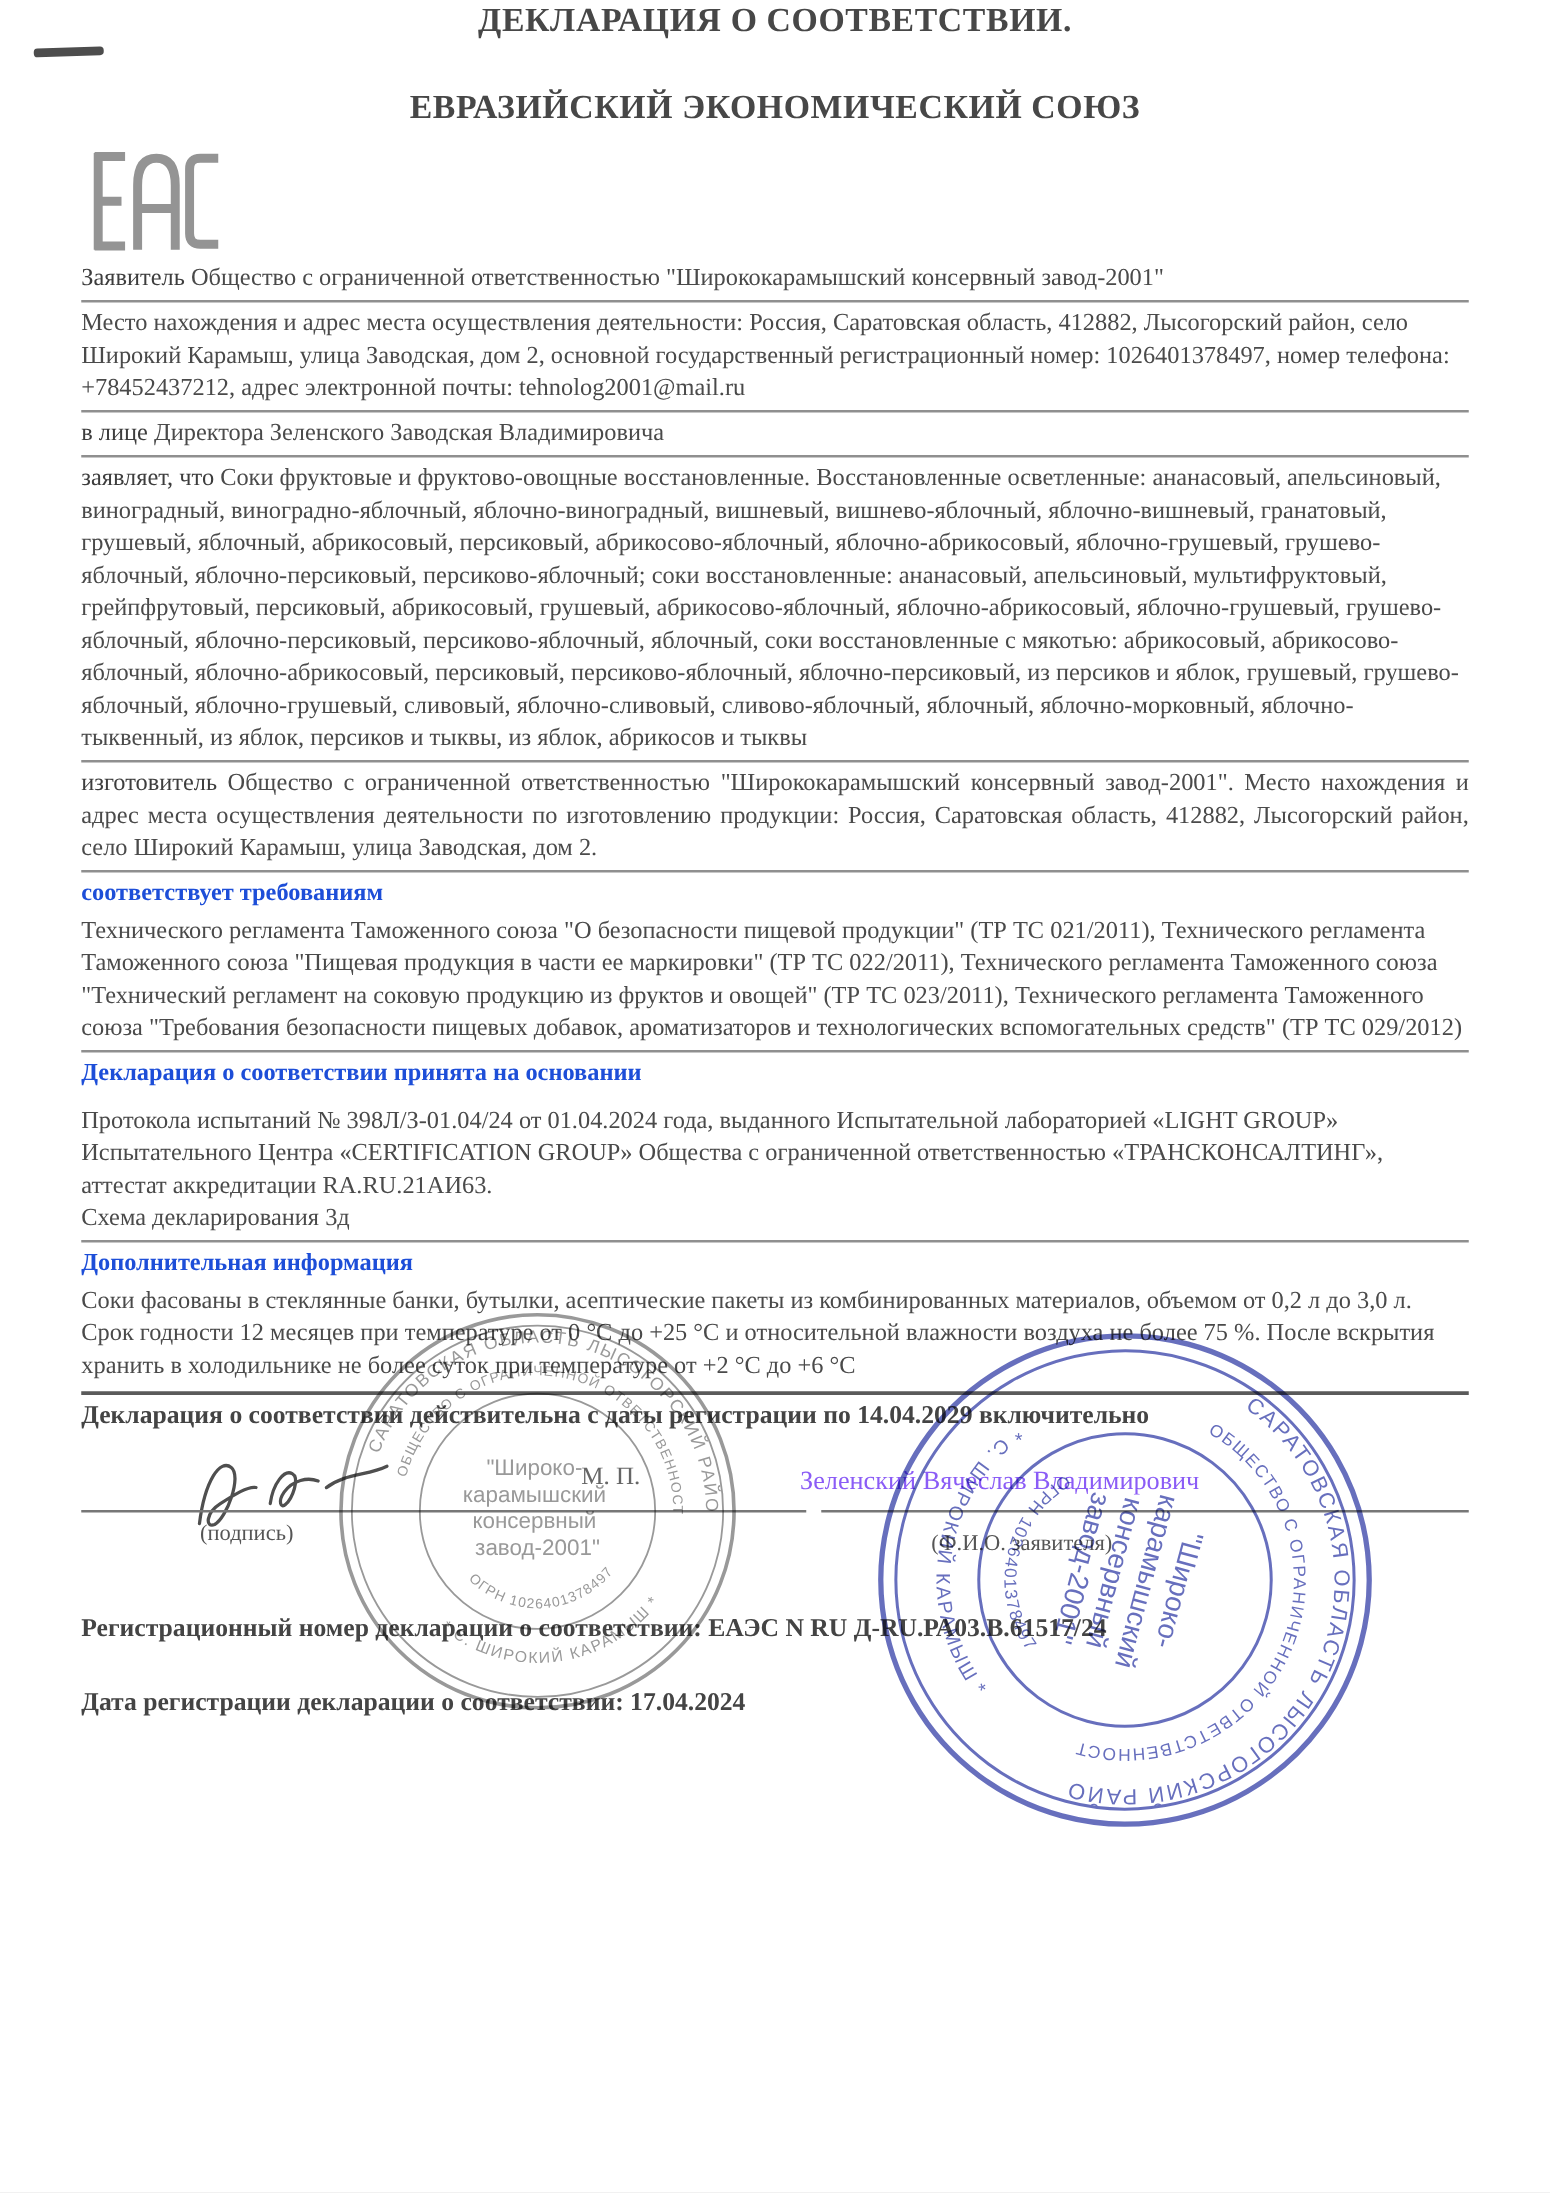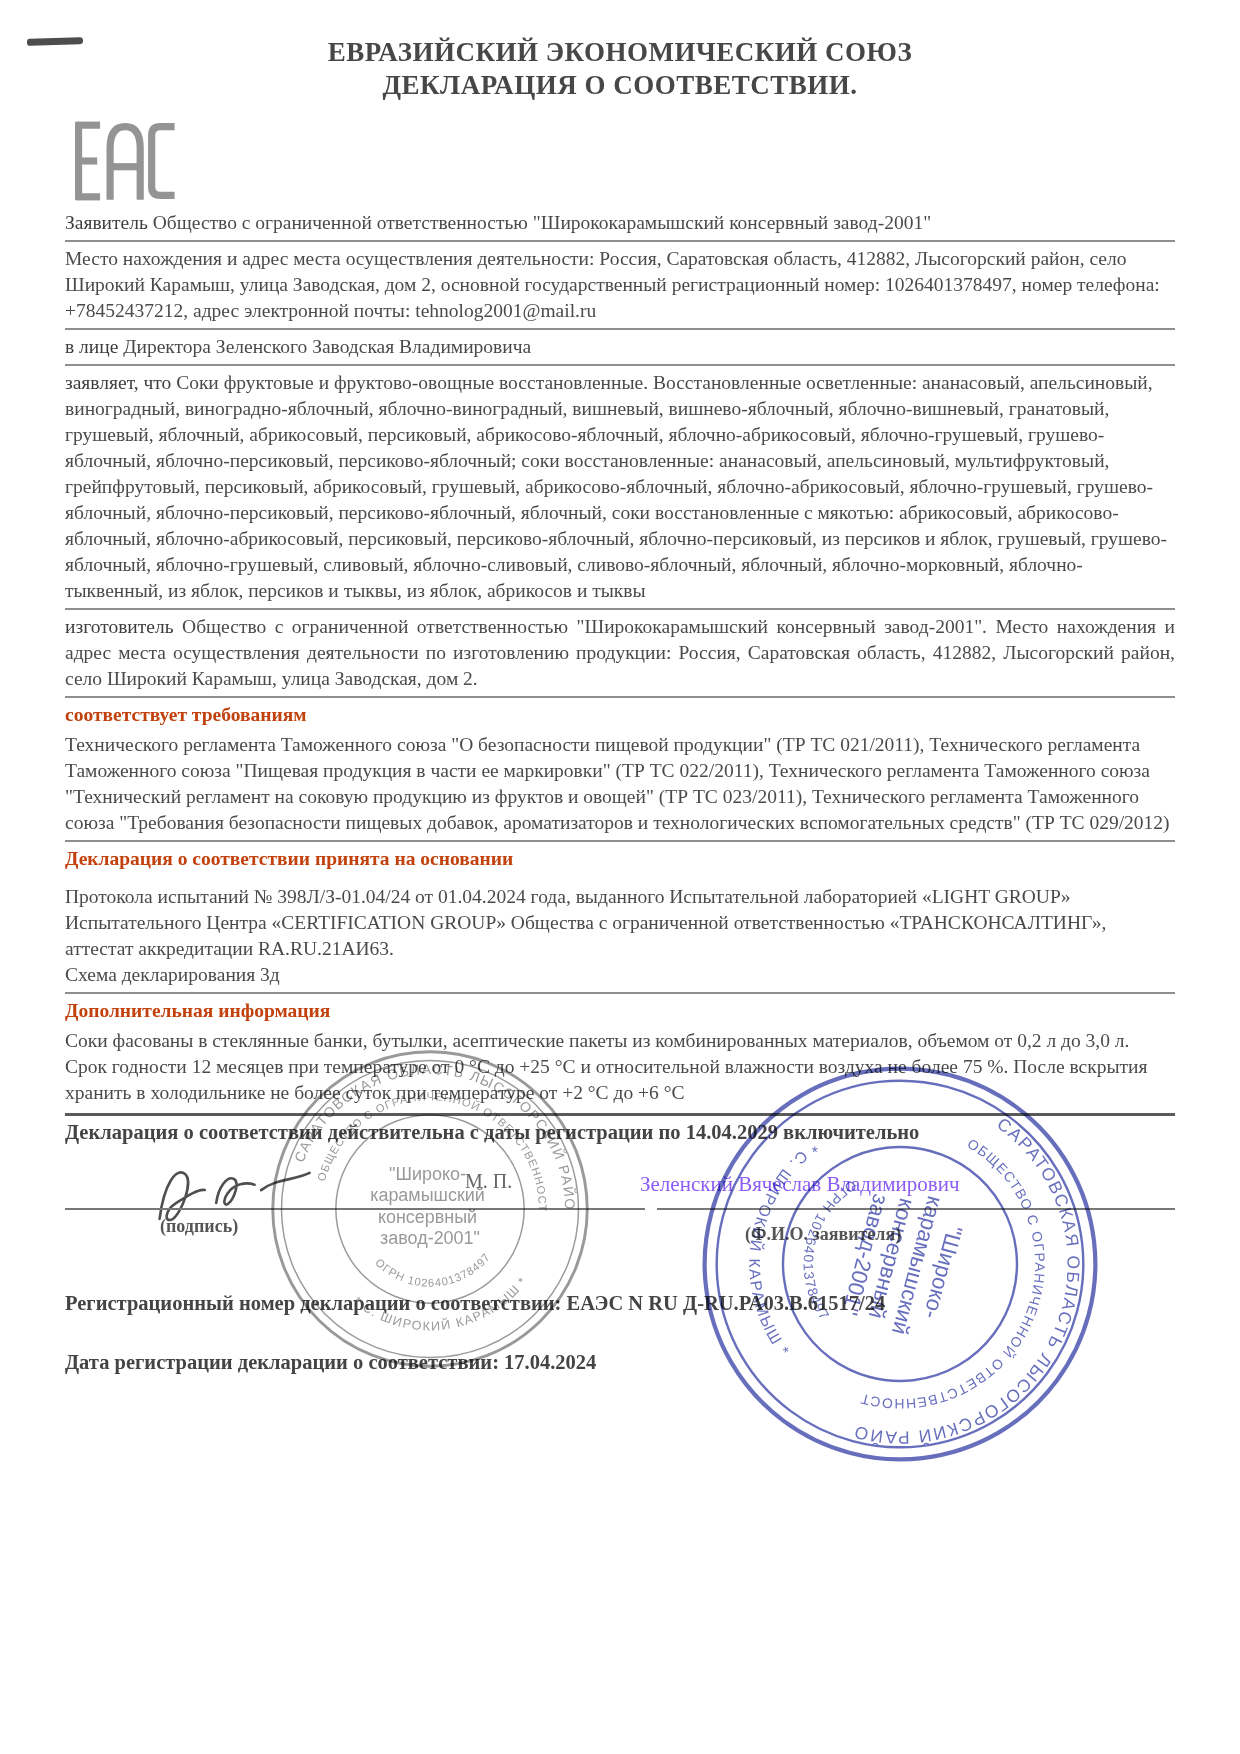--- a/index.html
+++ b/index.html
@@ -10,45 +10,45 @@
             border-radius:3px;transform:rotate(-2deg);}
   .title{font-size:27px;font-weight:bold;color:#474747;text-align:center;line-height:33px;
          letter-spacing:.5px;margin:36px 0 0 0;}
   .eac{display:block;margin:16px 0 6px 2px;}
   p{margin:0;}
   .para{font-size:19.5px;line-height:26px;}
   .lbl{color:#3d3d3d;font-weight:normal;}
   .hr{height:0;border-top:2px solid #8f8f8f;margin:4px 0;}
   .thick{border-top:3px solid #5a5a5a;margin:7px 0 5px;}
   .just{text-align:justify;}
-  .head{font-size:19.5px;line-height:26px;font-weight:bold;color:#c2410c;}
+  .head{font-size:19.5px;line-height:26px;font-weight:bold;color:#1d4ed8;}
   .gap{height:12px;}
   .sgap{height:4px;}
   .validity{font-size:20.5px;font-weight:bold;color:#444;margin-top:2px;}
   .sig-section{position:relative;height:138px;}
   .sig-line{position:absolute;border-top:2px solid #777;}
-  .sig-label{position:absolute;font-size:18px;color:#555;font-weight:bold;}
+  .sig-label{position:absolute;font-size:18px;color:#555;}
   .mp{position:absolute;left:400px;top:26px;font-size:20px;color:#666;}
   .fio-name{position:absolute;left:575px;top:28px;font-size:21px;color:#8b5cf6;}
   .sig-svg{position:absolute;left:78px;top:8px;}
   .stamp{position:absolute;pointer-events:none;mix-blend-mode:multiply;z-index:5;}
   .stamp text{font-family:"Liberation Sans","DejaVu Sans",sans-serif;}
   .reg-line{font-size:20.5px;font-weight:bold;color:#444;margin-top:10px;}
   .date-line{font-size:20.5px;font-weight:bold;color:#444;margin-top:36px;}
 </style>
 </head>
 <body>
 
 <div class="page">
 
   <div class="artifact"></div>
 
   <div class="content">
+    <p class="title" style="margin-top:0;">ДЕКЛАРАЦИЯ О СООТВЕТСТВИИ.</p>
     <p class="title">ЕВРАЗИЙСКИЙ ЭКОНОМИЧЕСКИЙ СОЮЗ</p>
-    <p class="title" style="margin-top:0;">ДЕКЛАРАЦИЯ О СООТВЕТСТВИИ.</p>
 
     <svg class="eac" width="112" height="86" viewBox="0 0 156 120">
       <g stroke="#949494" stroke-width="10" fill="none">
         <path d="M16,6 V114"></path>
           <path d="M12,10 H46"></path>
           <path d="M12,60 H42"></path>
           <path d="M12,110 H46"></path>
         <path d="M60,114 V42 Q60,12 81,12 Q102,12 102,42 V114"></path>
           <path d="M60,68 H102"></path>
         <path d="M150,12 H130 Q118,12 118,24 V96 Q118,108 130,108 H150"></path>

